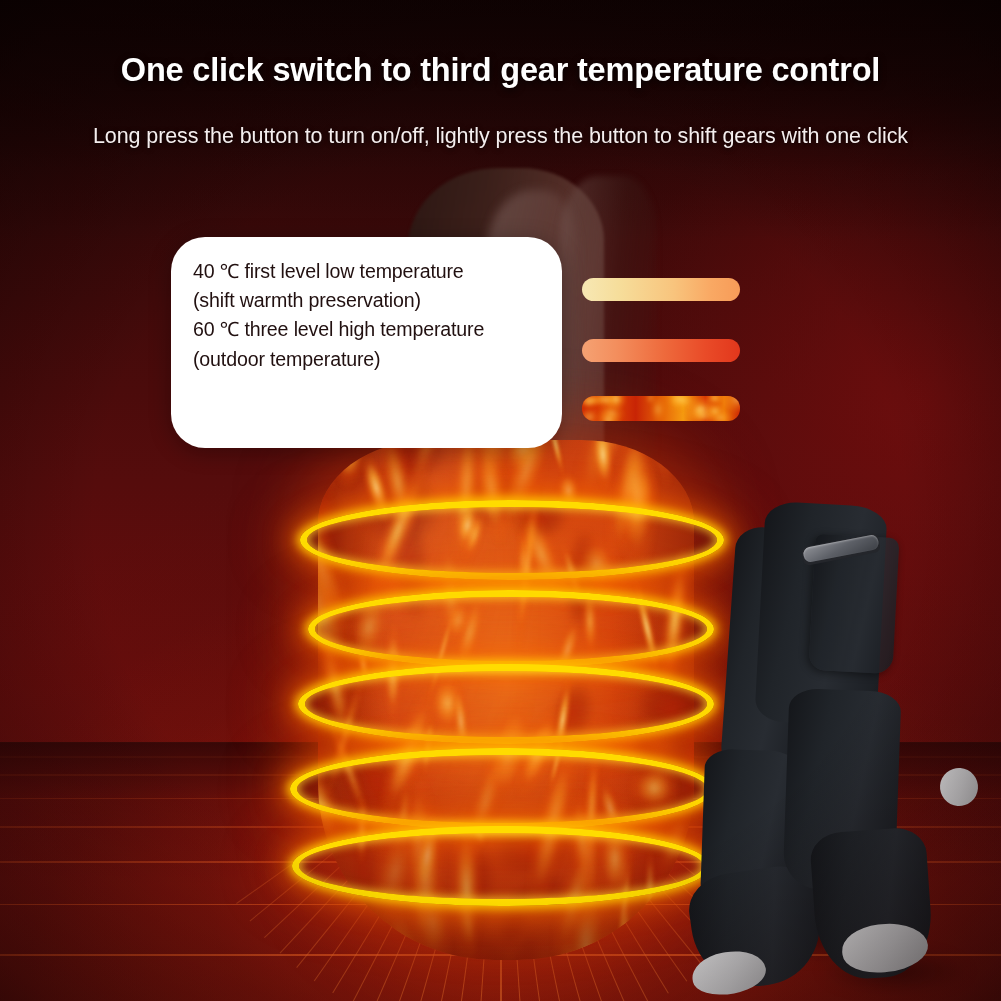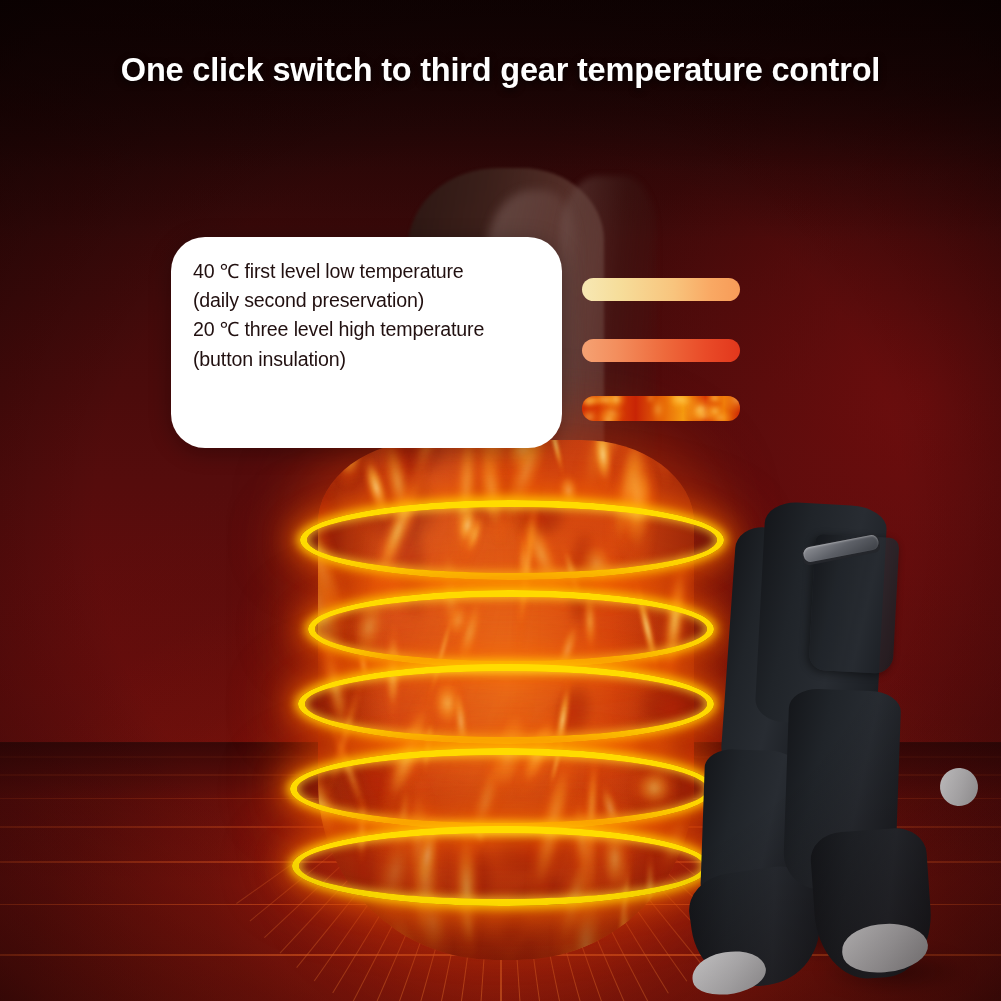--- a/index.html
+++ b/index.html
@@ -486,23 +486,24 @@
     <div class="sock-toe" style="left:152px; top:424px; width:86px; height:48px; border-radius:46% 52% 50% 48% / 50% 54% 48% 46%; transform:rotate(-6deg);"></div>
 
     <div class="sock-body" style="left:122px; top:36px; width:84px; height:136px; border-radius:8px 10px 18px 16px; opacity:0.85; box-shadow: -2px 2px 8px rgba(0,0,0,0.55); transform:rotate(3deg);"></div>
     <div class="zipper-slot" style="left:112px; top:40px; width:78px; height:19px; transform:rotate(-11deg);"></div>
     <div class="zipper" style="left:113px; top:41px; width:76px; height:15px; transform:rotate(-11deg);"></div>
   </div>
 
   <div class="bg-vig-corners"></div>
 
   <div class="headline">One click switch to third gear temperature control</div>
+  <div class="subhead">Long press the button to turn on/off, lightly press the button to shift gears with one click</div>
 
   <div class="callout">
     <div class="callout-inner" id="callout-lines">
         <div class="temp-line">40 ℃ first level low temperature</div>
-        <div class="temp-line">(daily second preservation)</div>
-        <div class="temp-line">20 ℃ three level high temperature</div>
-        <div class="temp-line">(button insulation)</div>
+        <div class="temp-line">(shift warmth preservation)</div>
+        <div class="temp-line">60 ℃ three level high temperature</div>
+        <div class="temp-line">(outdoor temperature)</div>
       </div>
   </div>
 
 </div>
 
 </body></html>

